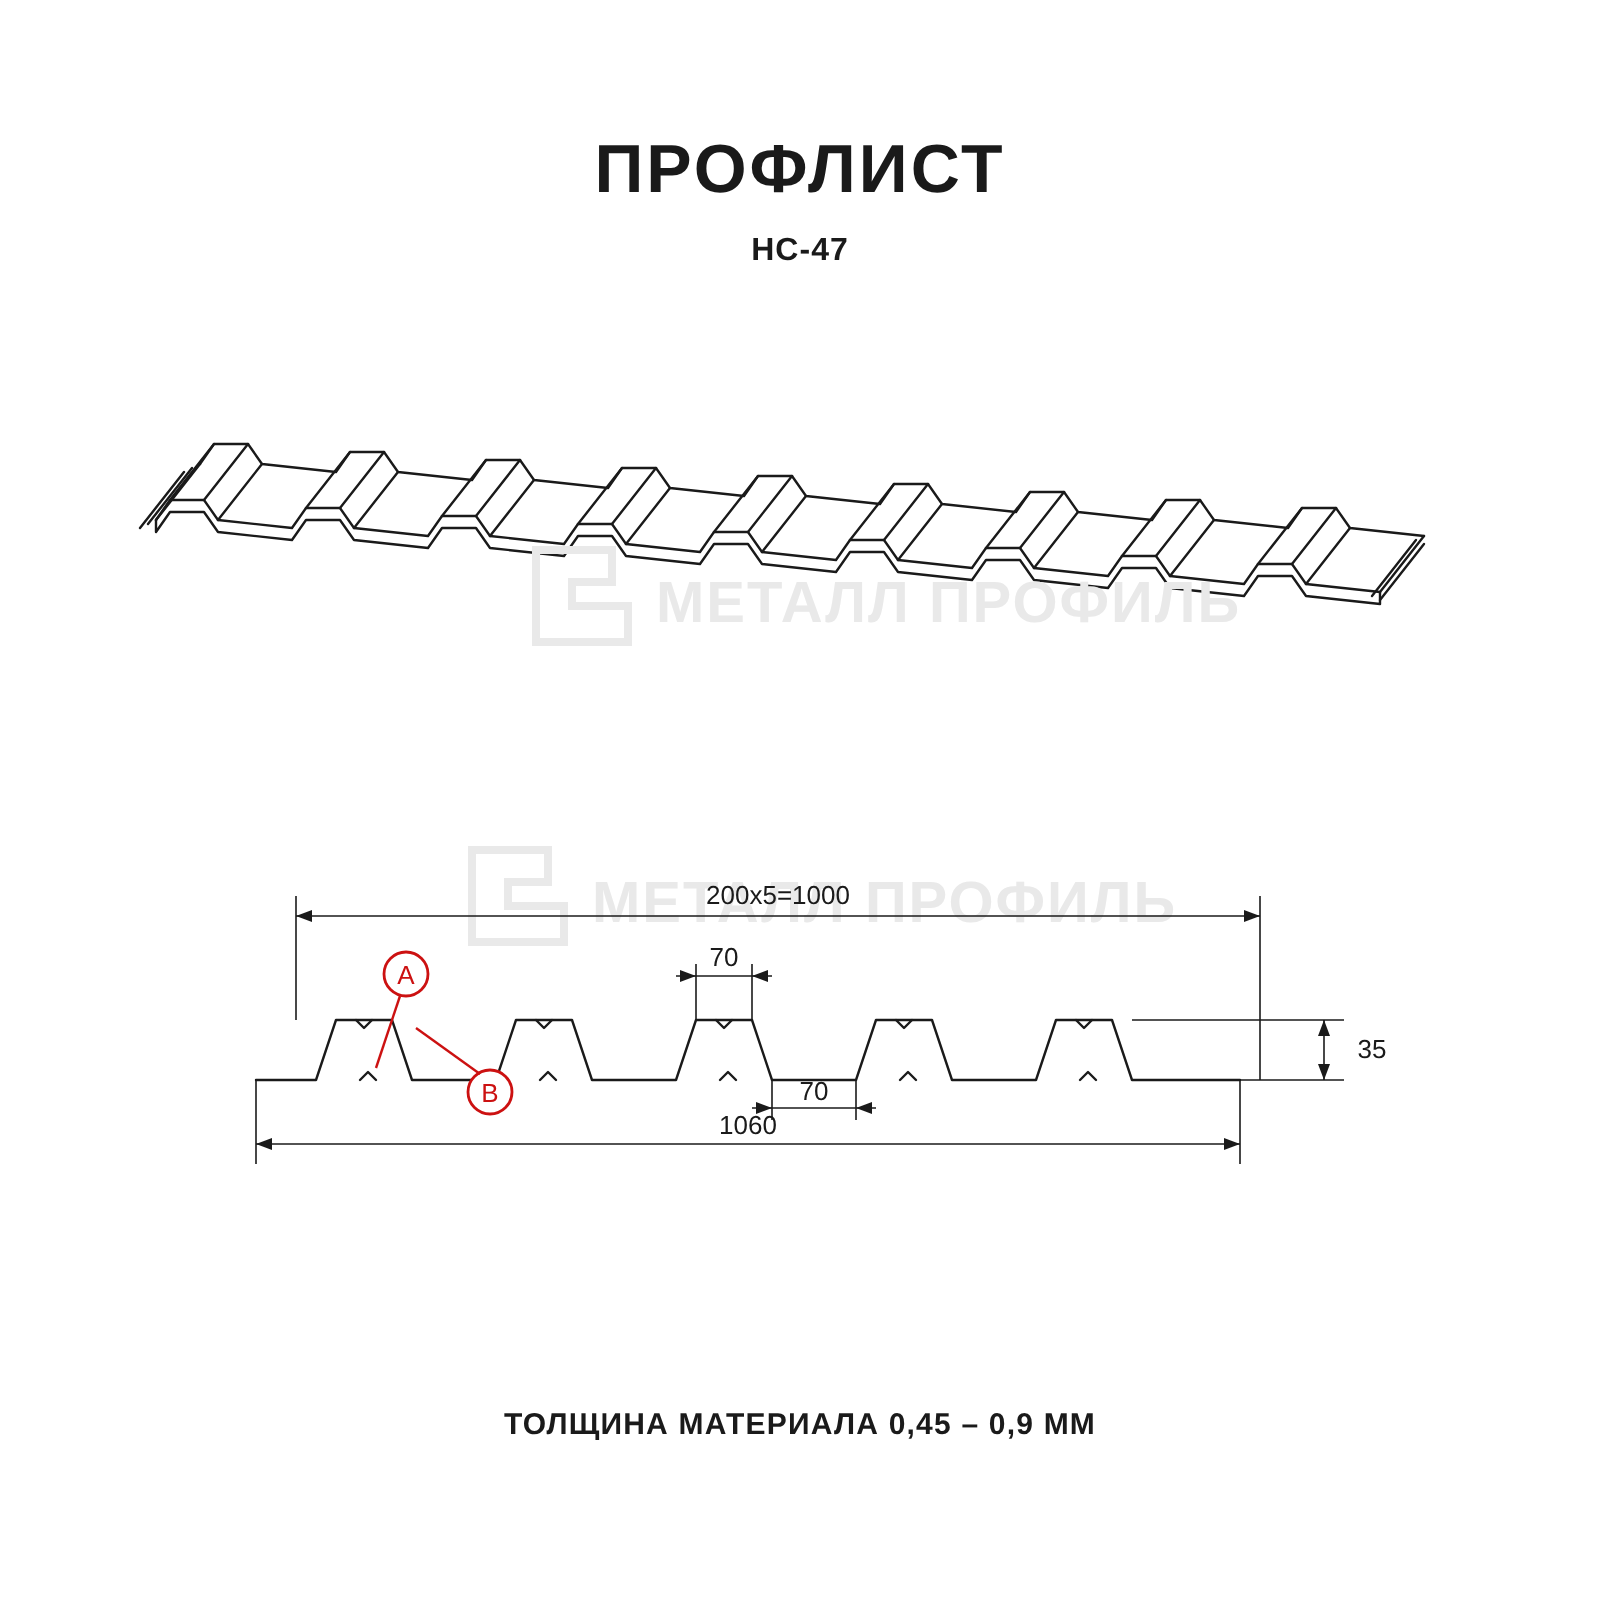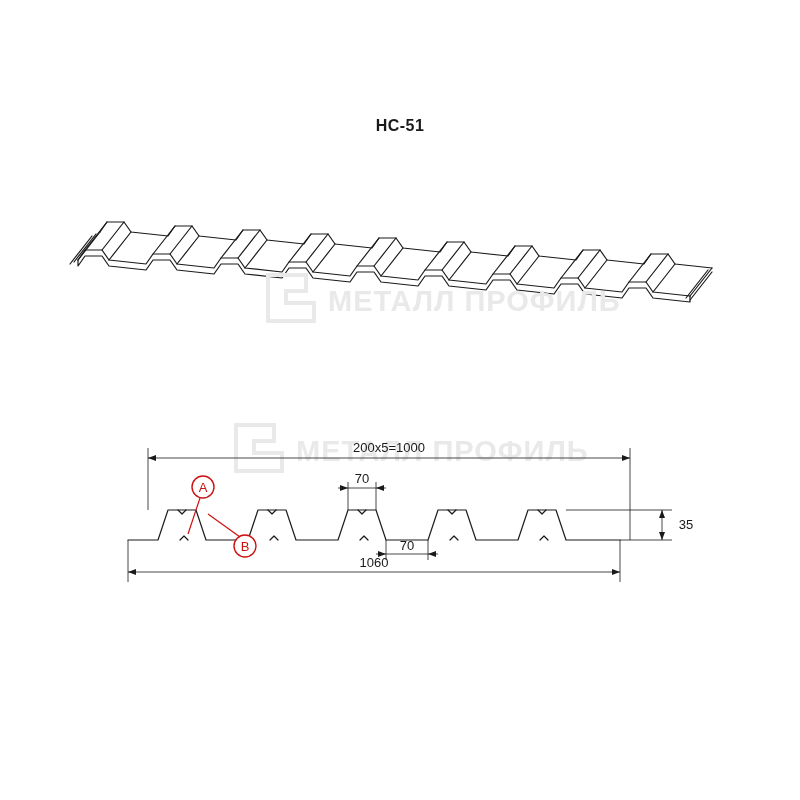--- a/index.html
+++ b/index.html
@@ -77,21 +77,22 @@
     fill: #e9e9e9;
     font-size: 29px;
     letter-spacing: 1px;
   }
 </style>
 </head>
 <body>
 
 <div class="page">
 
-  <div class="subtitle">НС-51</div>
+  <div class="title">ПРОФЛИСТ</div>
+  <div class="subtitle">НС-47</div>
 
   <div class="persp">
     <svg width="690" height="140" viewBox="0 0 690 140">
       <g fill="none" stroke="#1a1a1a" stroke-width="1.2" stroke-linejoin="round" stroke-linecap="round">
 
         <path d="M40 32 L47 22 L64 22 L71 32 L108 36 L115 26 L132 26 L139 36 L176 40 L183 30 L200 30 L207 40
                  L244 44 L251 34 L268 34 L275 44 L312 48 L319 38 L336 38 L343 48 L380 52 L387 42 L404 42 L411 52
                  L448 56 L455 46 L472 46 L479 56 L516 60 L523 50 L540 50 L547 60 L584 64 L591 54 L608 54 L615 64 L652 68"></path>
 
         <path d="M18 60 L25 50 L42 50 L49 60 L86 64 L93 54 L110 54 L117 64 L154 68 L161 58 L178 58 L185 68
@@ -234,13 +235,14 @@
       </g>
 
       <g>
         <circle cx="145" cy="116" r="11" fill="#ffffff" stroke="#cc1111" stroke-width="1.4"></circle>
         <text x="145" y="121" text-anchor="middle" font-family="Liberation Sans, sans-serif" font-size="13" fill="#cc1111">B</text>
         <path d="M140 107 L108 84" stroke="#cc1111" stroke-width="1.2" fill="none"></path>
       </g>
     </svg>
   </div>
 
+  <div class="footer">ТОЛЩИНА МАТЕРИАЛА 0,45 – 0,9 ММ</div>
 </div>
 
 </body></html>

